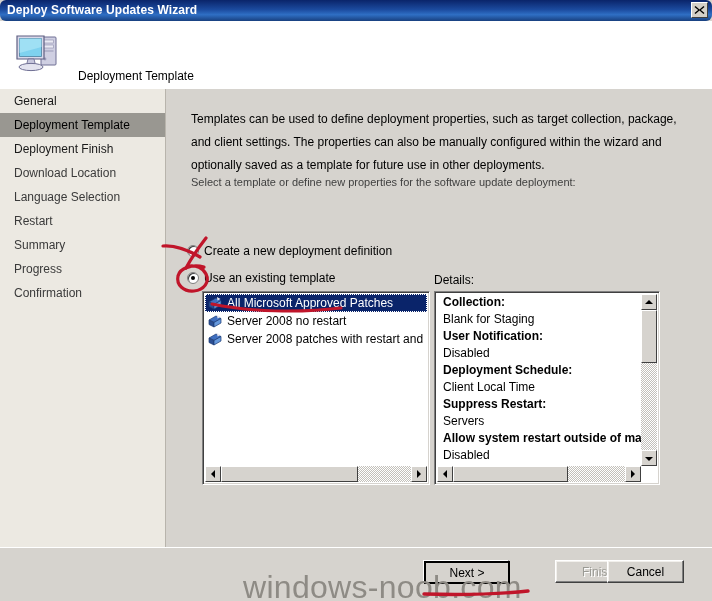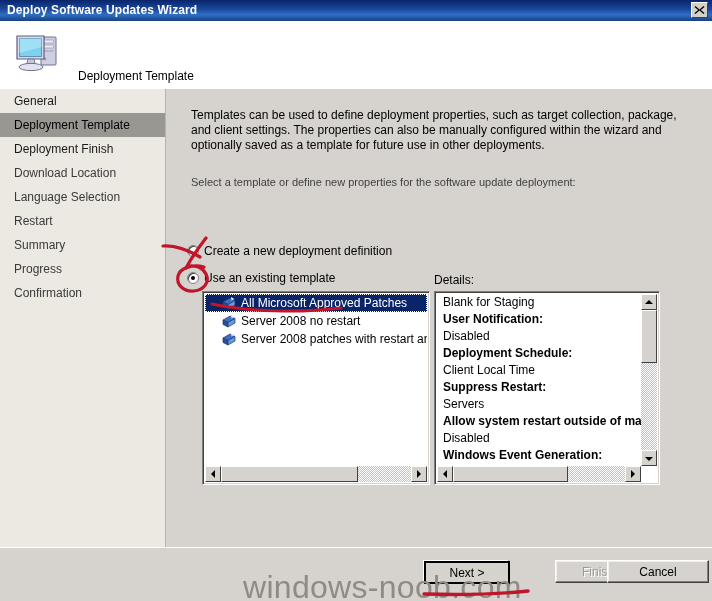--- a/index.html
+++ b/index.html
@@ -21,20 +21,21 @@
     box-sizing: border-box;
   }
 
   
   .titlebar {
     position: absolute;
     left: 0; top: 0;
     width: 712px; height: 21px;
     background: linear-gradient(to bottom, #0a246a 0%, #1b4a9e 45%, #2f6fc4 70%, #18407f 100%);
     box-sizing: border-box;
+    border-radius: 6px;
   }
   .titlebar-text {
     position: absolute;
     left: 7px; top: 3px;
     color: #ffffff;
     font-size: 12px;
     font-weight: bold;
     font-family: "Liberation Sans", sans-serif;
     letter-spacing: .1px;
     white-space: nowrap;
@@ -105,21 +106,21 @@
     left: 167px; top: 89px;
     width: 545px; height: 458px;
     background: #d6d3ce;
     box-sizing: border-box;
   }
   .intro {
     position: absolute;
     left: 24px; top: 19px;
     width: 497px;
     font-size: 12px;
-    line-height: 15px;
+    line-height: 23px;
     color: #000000;
   }
   .prompt {
     position: absolute;
     left: 24px; top: 87px;
     width: 500px;
     font-size: 11px;
     color: #404040;
   }
 
@@ -178,21 +179,21 @@
     bottom: 18px;
     overflow: hidden;
     background: #ffffff;
   }
   .det-box .lb-inner { right: 18px; }
 
   .lrow {
     height: 18px;
     line-height: 18px;
     font-size: 12px;
-    padding-left: 16px;
+    padding-left: 2px;
     white-space: nowrap;
     color: #000;
     display: flex;
     align-items: center;
   }
   .lrow.sel {
     background: #0a246a;
     color: #ffffff;
     outline: 1px dotted #ffffff;
     outline-offset: -1px;
@@ -294,21 +295,21 @@
     font-family: "Liberation Sans", sans-serif;
     font-size: 12px;
     color: #000000;
     cursor: pointer;
     box-sizing: border-box;
     padding: 0;
   }
   .btn.prev   { left: 423px; width: 86px; }
   .btn.next   { left: 424px; width: 86px; top: 561px; }
   .btn.finish { left: 515px; width: 86px; color: #9a9a94; text-shadow: 1px 1px 0 #ffffff; margin-left: 40px; }
-  .btn.cancel { left: 607px; width: 102px; }
+  .btn.cancel { left: 607px; width: 77px; }
   .btn.default-btn {
     border: 2px solid #000000;
     box-shadow: none;
   }
 
   .watermark {
     position: absolute;
     left: 243px; top: 569px;
     font-size: 32px;
     color: #8e8b85;
@@ -430,20 +431,21 @@
               <path d="M0,0 L0,8 L4,4 Z" fill="#000"></path>
             </svg>
         </div>
       </div>
     </div>
 
     <div class="det-label">Details:</div>
 
     <div class="listbox det-box">
       <div class="lb-inner">
+        <div class="drow key">Collection:</div>
         <div class="drow val">Blank for Staging</div>
         <div class="drow key">User Notification:</div>
         <div class="drow val">Disabled</div>
         <div class="drow key">Deployment Schedule:</div>
         <div class="drow val">Client Local Time</div>
         <div class="drow key">Suppress Restart:</div>
         <div class="drow val">Servers</div>
         <div class="drow key">Allow system restart outside of maint</div>
         <div class="drow val">Disabled</div>
         <div class="drow key">Windows Event Generation:</div>

